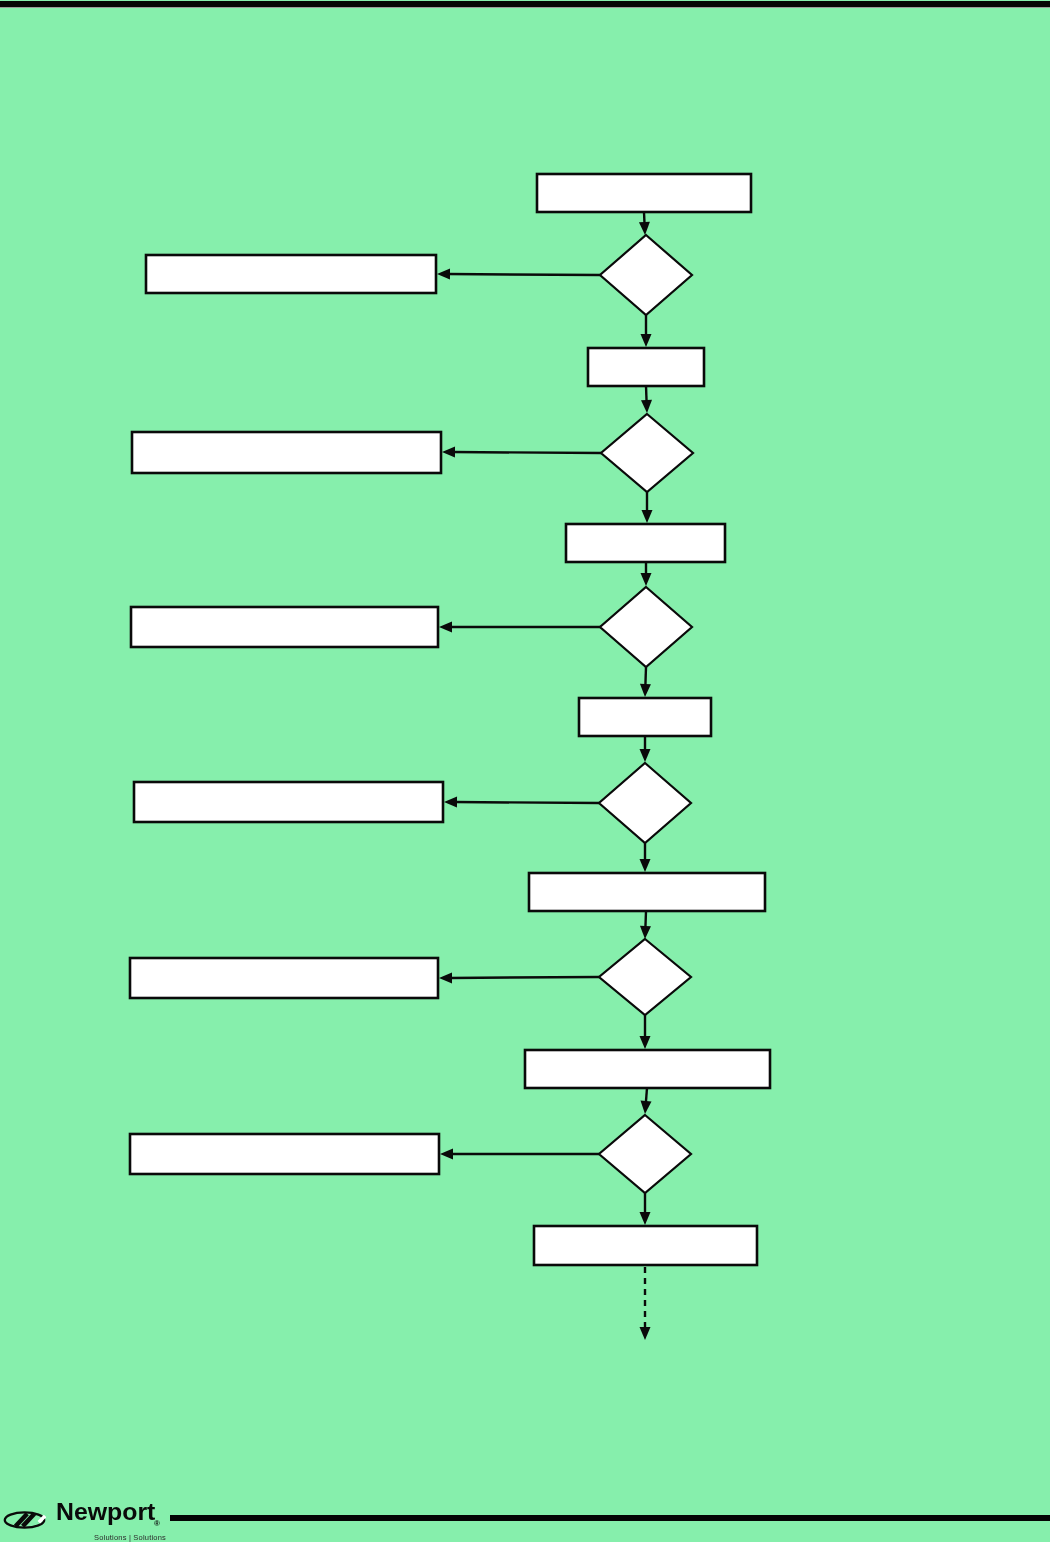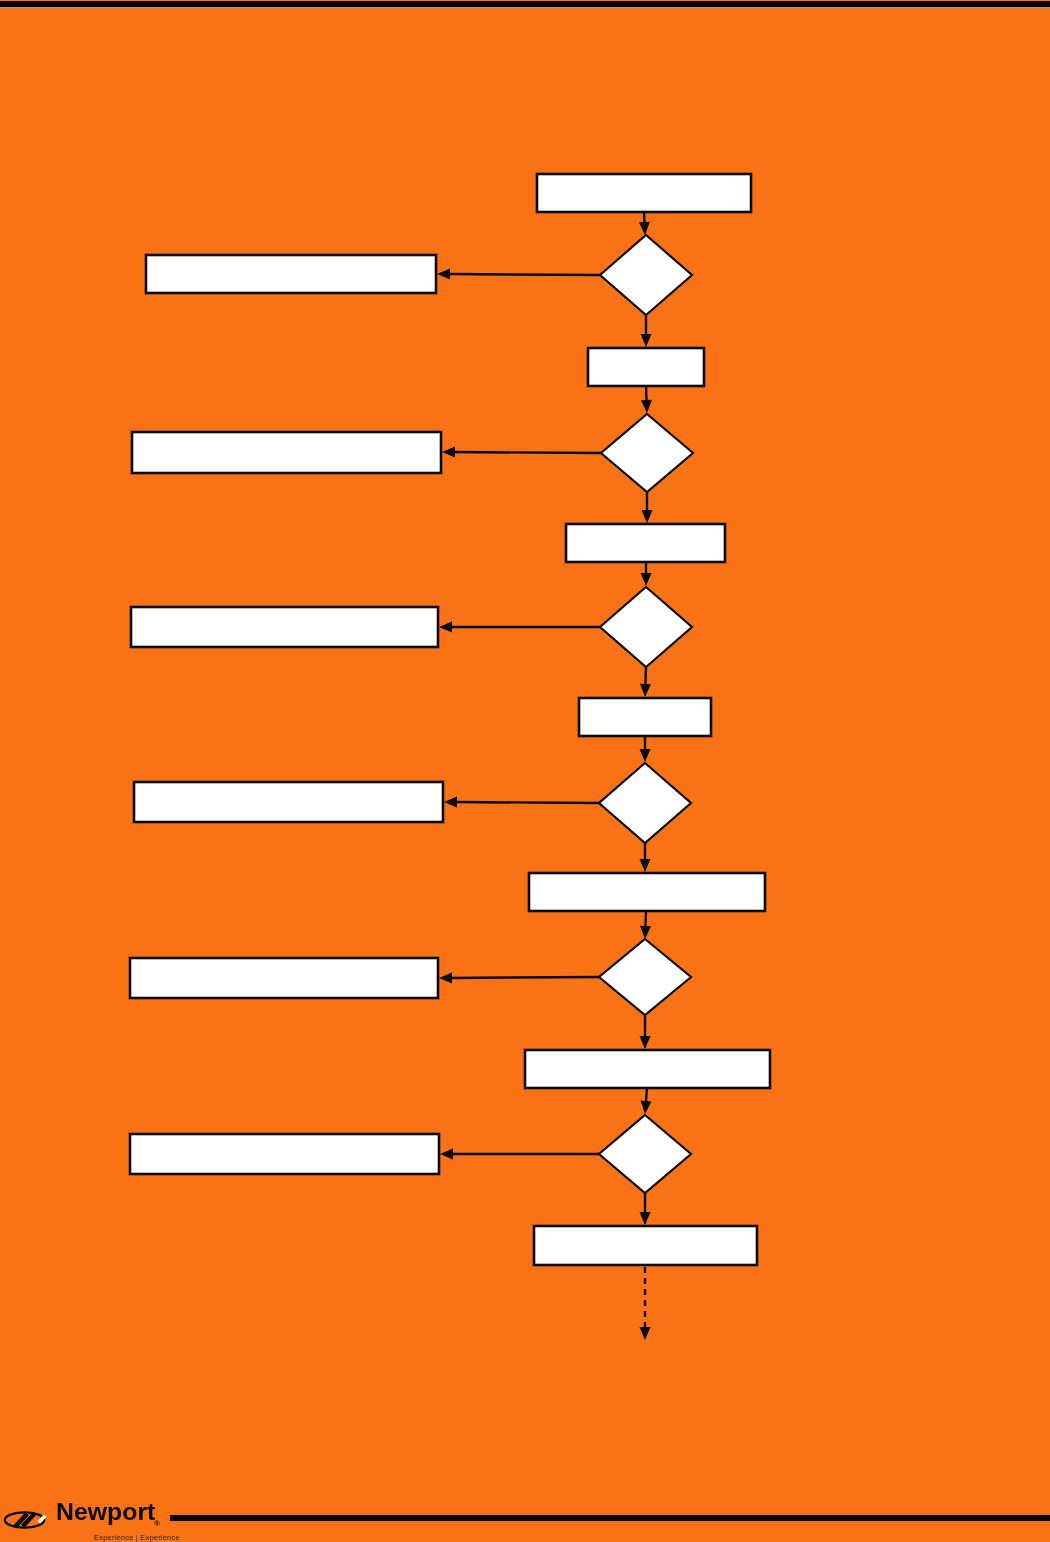--- a/index.html
+++ b/index.html
@@ -5,21 +5,21 @@
   html, body {
     margin: 0;
     padding: 0;
     background: #ffffff;
     font-family: "Liberation Sans", sans-serif;
   }
   .page {
     position: relative;
     width: 1050px;
     height: 1542px;
-    background: #f97316;
+    background: #86efac;
     overflow: hidden;
   }
   .top-bar {
     position: absolute;
     top: 1px;
     left: 0;
     width: 1050px;
     height: 6px;
     background: #050505;
     border-bottom: 1px solid #9a9a9a;
@@ -155,17 +155,17 @@
   <div class="footer">
     <svg class="logo-glyph" viewBox="0 0 48 20">
       <ellipse cx="24" cy="10" rx="22" ry="8.6" fill="none" stroke="#0a0a0a" stroke-width="2.6"></ellipse>
       <line x1="14" y1="17" x2="27" y2="3" stroke="#0a0a0a" stroke-width="5"></line>
       <line x1="22" y1="17" x2="35" y2="3" stroke="#0a0a0a" stroke-width="5"></line>
       <line x1="40" y1="12.5" x2="47" y2="5.5" stroke="#ffffff" stroke-width="4"></line>
     </svg>
     <div class="brand-row">
       <span class="brand-wordmark">Newport</span><span class="brand-reg">®</span>
     </div>
-    <div class="brand-tagline">Experience | Experience</div>
+    <div class="brand-tagline">Solutions | Solutions</div>
     <div class="footer-rule"></div>
   </div>
 
 </div>
 
 </body></html>

